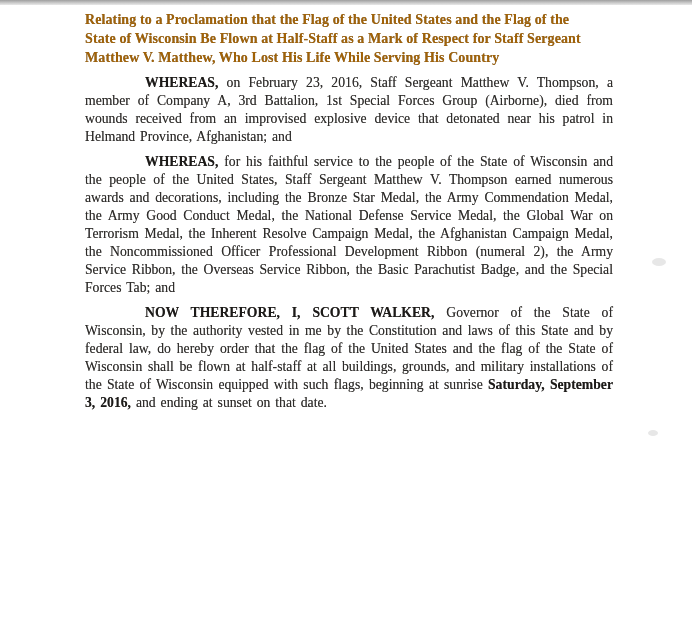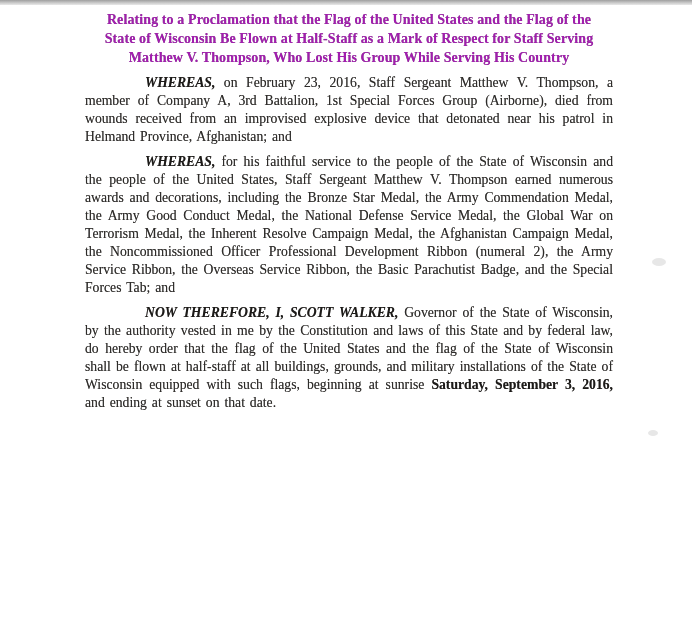--- a/index.html
+++ b/index.html
@@ -19,39 +19,37 @@
     position: absolute;
     top: 0; left: 0;
     width: 692px; height: 5px;
     background: linear-gradient(to bottom, #9f9f9f 0%, #c9c9c9 55%, #e9e9e9 100%);
   }
   .doc {
     padding: 10px 79px 0 85px;
     text-shadow: 0 0 0.45px rgba(40,38,36,0.55);
   }
   .title-block {
-    text-align: center;
     font-weight: bold;
-    color: #a21caf;
+    color: #a16207;
     font-size: 14px;
     line-height: 19px;
     letter-spacing: 0.1px;
   }
   .para {
     margin: 7px 0 0 0;
     text-align: justify;
     text-indent: 60px;
     font-size: 13.7px;
     line-height: 18px;
     word-spacing: 1.5px;
   }
   .lead {
     font-weight: bold;
     color: #1c1a18;
-    font-style: italic;
   }
   .inline-bold {
     font-weight: bold;
     color: #1c1a18;
   }
   .speck-1, .speck-2 {
     position: absolute;
     border-radius: 50%;
     background: rgba(120,120,120,0.18);
   }
@@ -62,22 +60,22 @@
 <body>
 
 <div class="scan-bar"></div>
 <div class="speck-1"></div>
 <div class="speck-2"></div>
 
 <div class="doc">
 
   <div class="title-block">
     <div>Relating to a Proclamation that the Flag of the United States and the Flag of the</div>
-    <div>State of Wisconsin Be Flown at Half-Staff as a Mark of Respect for Staff Serving</div>
-    <div>Matthew V. Thompson, Who Lost His Group While Serving His Country</div>
+    <div>State of Wisconsin Be Flown at Half-Staff as a Mark of Respect for Staff Sergeant</div>
+    <div>Matthew V. Matthew, Who Lost His Life While Serving His Country</div>
   </div>
 
   <p class="para"><span class="lead">WHEREAS,</span><span> on February 23, 2016, Staff Sergeant Matthew V. Thompson, a member of Company A, 3rd Battalion, 1st Special Forces Group (Airborne), died from wounds received from an improvised explosive device that detonated near his patrol in Helmand Province, Afghanistan; and</span></p>
 
 
   <p class="para"><span class="lead">WHEREAS,</span><span> for his faithful service to the people of the State of Wisconsin and the people of the United States, Staff Sergeant Matthew V. Thompson earned numerous awards and decorations, including the Bronze Star Medal, the Army Commendation Medal, the Army Good Conduct Medal, the National Defense Service Medal, the Global War on Terrorism Medal, the Inherent Resolve Campaign Medal, the Afghanistan Campaign Medal, the Noncommissioned Officer Professional Development Ribbon (numeral 2), the Army Service Ribbon, the Overseas Service Ribbon, the Basic Parachutist Badge, and the Special Forces Tab; and</span></p>
 
 
 
 

